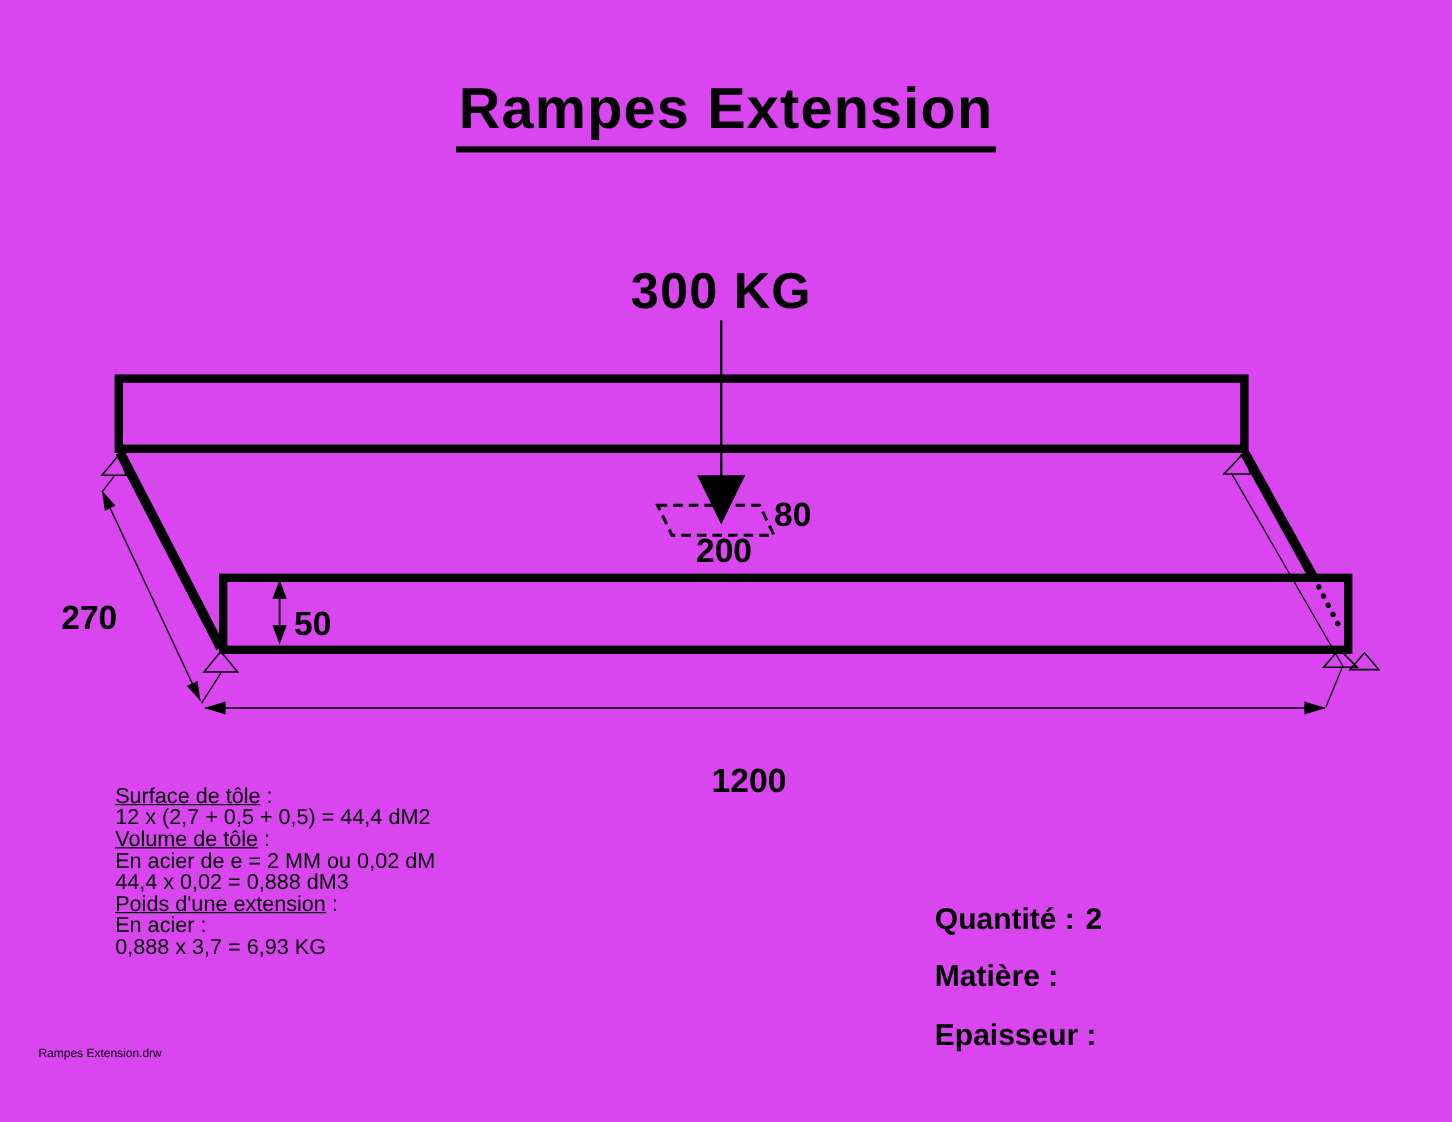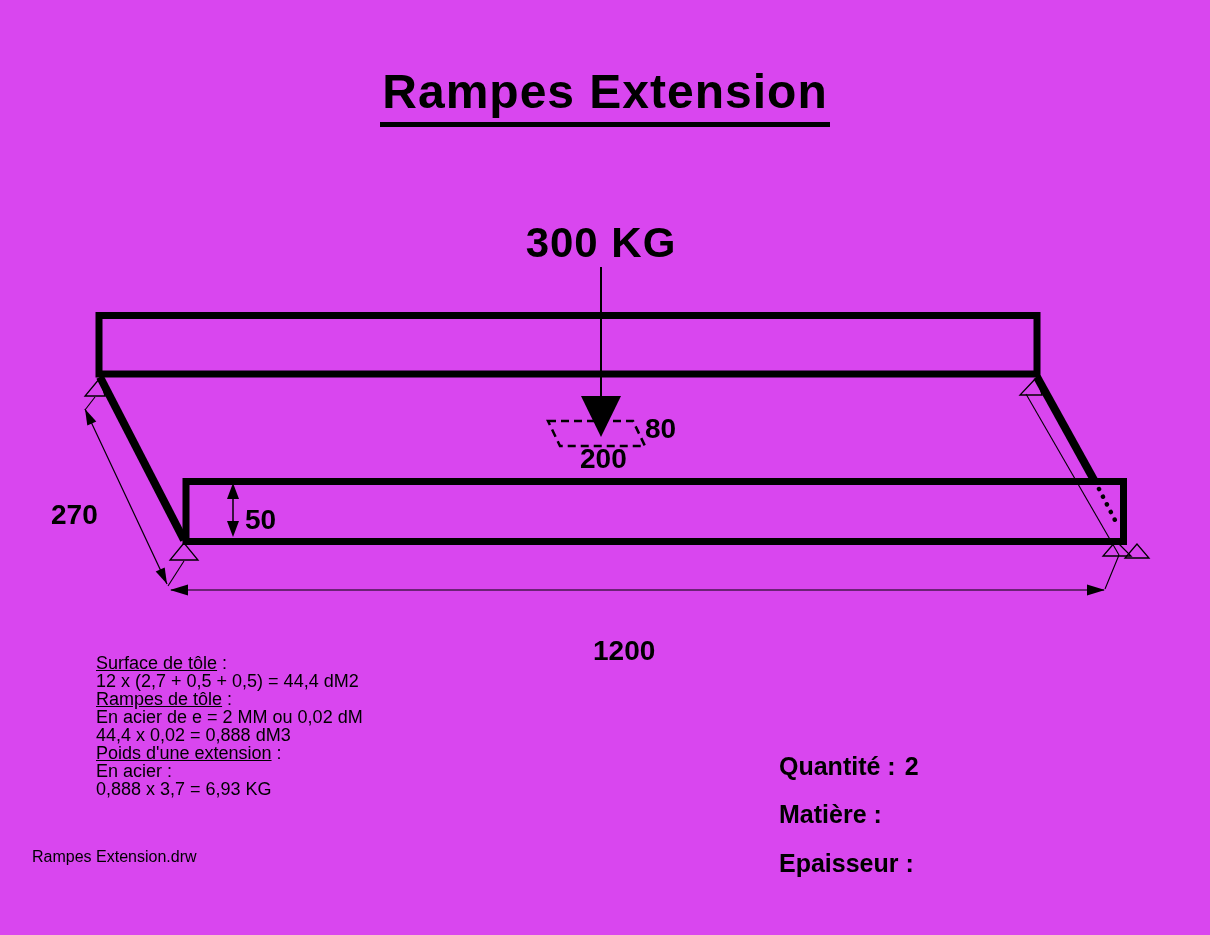--- a/index.html
+++ b/index.html
@@ -30,21 +30,21 @@
 
   .calc { left:96px; top:654px; font-size:18px; line-height:18px; }
   .calc .u { text-decoration:underline; }
 
   .info-row { left:779px; font-size:25px; font-weight:bold; }
   .info-quantity  { top:752px; }
   .info-material  { top:800px; }
   .info-thickness { top:849px; }
   .info-value { margin-left:9px; }
 
-  .filename { left:32px; top:848px; font-size:16px; }
+  .filename { left:32px; top:873px; font-size:10px; }
 </style>
 </head>
 <body>
 
 <div class="page">
 
   <svg class="drawing" viewBox="0 0 1210 935">
 
     <g stroke="#000" fill="none">
       <rect x="99" y="315.5" width="938" height="58.5" stroke-width="7"></rect>
@@ -103,21 +103,21 @@
 
   <div class="abs dim dim-80">80</div>
   <div class="abs dim dim-100">200</div>
   <div class="abs dim dim-50">50</div>
   <div class="abs dim dim-270">270</div>
   <div class="abs dim dim-1200">1200</div>
 
   <div class="abs calc">
     <div><span class="u">Surface de tôle</span><span> :</span></div>
     <div>12 x (2,7 + 0,5 + 0,5) = 44,4 dM2</div>
-    <div><span class="u">Rampes de tôle</span><span> :</span></div>
+    <div><span class="u">Volume de tôle</span><span> :</span></div>
     <div>En acier de e = 2 MM ou 0,02 dM</div>
     <div>44,4 x 0,02 = 0,888 dM3</div>
     <div><span class="u">Poids d'une extension</span><span> :</span></div>
     <div>En acier :</div>
     <div>0,888 x 3,7 = 6,93 KG</div>
   </div>
 
   <div class="abs info-row info-quantity">
     <span>Quantité :</span><span class="info-value">2</span>
   </div>

